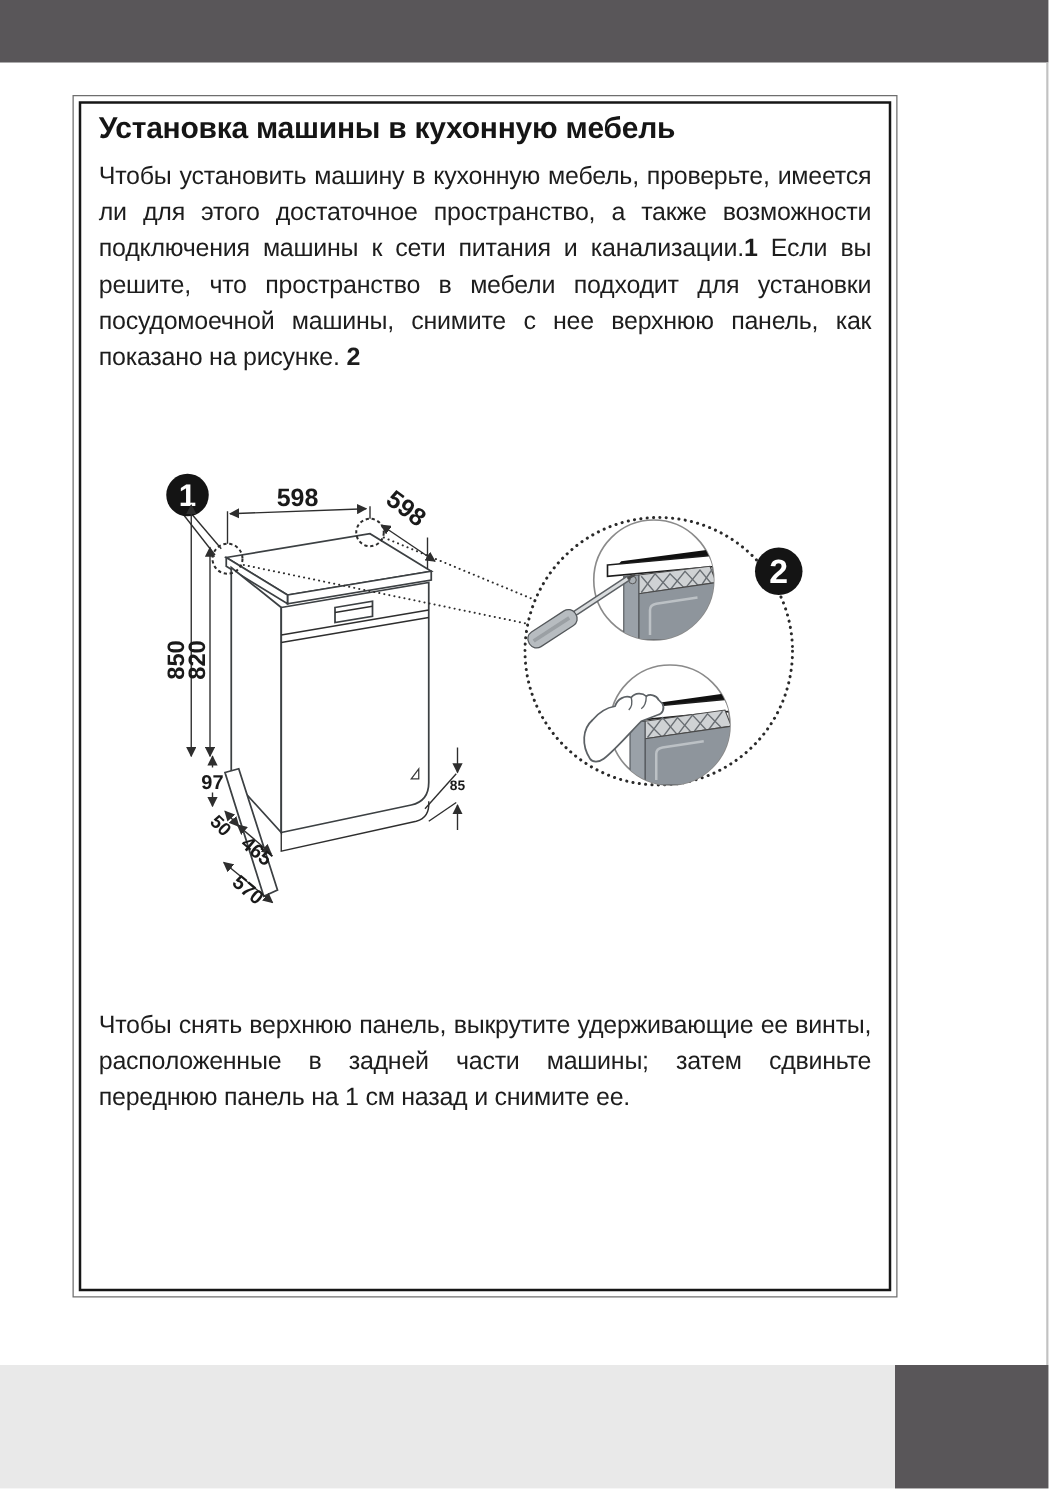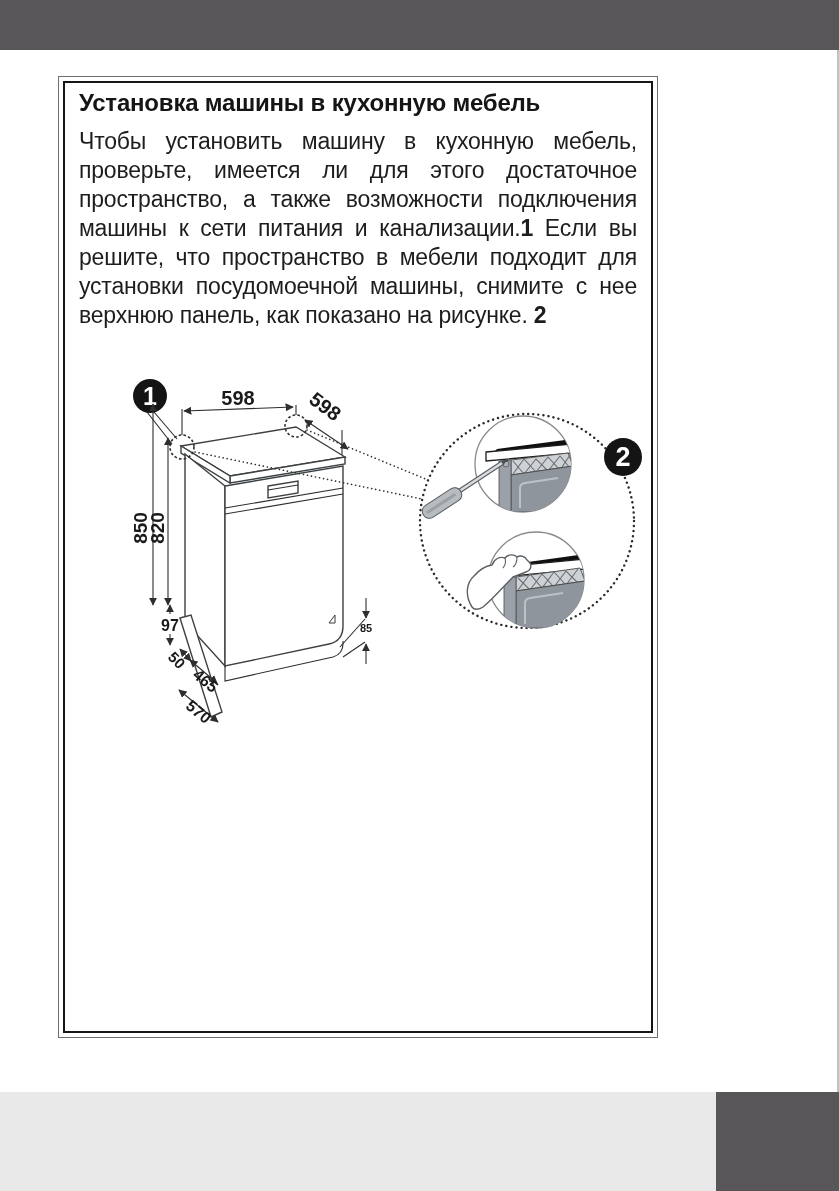--- a/index.html
+++ b/index.html
@@ -7,33 +7,33 @@
     position:relative; width:839px; height:1191px; background:#ffffff;
     overflow:hidden; font-family:"Liberation Sans", sans-serif;
   }
   .topbar { position:absolute; left:0; top:0; width:839px; height:50px; background:#595659; }
   .edge-line { position:absolute; right:0; top:50px; width:2px; height:1042px; background:#c2c2c2; }
 
   .footer-band { position:absolute; left:0; top:1092px; width:839px; height:99px; background:#e9e9e9; }
   .footer-block { position:absolute; right:0; top:0; width:123px; height:99px; background:#595659; }
 
   .box {
-    position:absolute; left:58px; top:76px; width:600px; height:962px;
+    position:absolute; left:58px; top:76px; width:660px; height:962px;
     box-sizing:border-box; border:1px solid #6e6e6e; padding:4px; background:#fff;
   }
   .box-inner {
     box-sizing:border-box; width:100%; height:100%;
     border:2px solid #161616; padding:6px 14px 0 14px;
   }
   .doc-title {
     margin:0; font-size:24px; line-height:28px; font-weight:bold; color:#151515;
     letter-spacing:-0.2px;
   }
   .para {
-    margin:10px 0 0 0; font-size:23px; line-height:29px; color:#1d1d1d;
+    margin:10px 0 0 0; font-size:20px; line-height:29px; color:#1d1d1d;
     text-align:justify; letter-spacing:-0.2px;
   }
   .para b { font-weight:bold; }
   .fig-spacer { height:491px; }
   .para-final { margin-top:14px; }
 
   .diagram-svg { position:absolute; left:100px; top:360px; }
 
   text.dim { font-family:"Liberation Sans", sans-serif; font-weight:bold; fill:#1a1a1a; }
   text.callout { font-family:"Liberation Sans", sans-serif; font-weight:bold; fill:#ffffff; }
@@ -48,20 +48,21 @@
   <div class="topbar"></div>
   <div class="edge-line"></div>
 
   <div class="box">
     <div class="box-inner">
       <h1 class="doc-title">Установка машины в кухонную мебель</h1>
       <p class="para"><span>Чтобы установить машину в кухонную мебель, проверьте, имеется ли для этого достаточное пространство, а также возможности подключения машины к сети питания и канализации.</span><b>1</b><span> Если вы решите, что пространство в мебели подходит для установки посудомоечной машины, снимите с нее верхнюю панель, как показано на рисунке. </span><b>2</b></p>
 
       <div class="fig-spacer"></div>
 
+      <p class="para para-final">Чтобы снять верхнюю панель, выкрутите удерживающие ее винты, расположенные в задней части машины; затем сдвиньте переднюю панель на 1 см назад и снимите ее.</p>
     </div>
   </div>
 
   <svg class="diagram-svg" width="620" height="410" viewBox="0 0 620 410">
     <defs>
       <marker id="arr" viewBox="0 0 10 10" refX="9" refY="5" markerWidth="7.5" markerHeight="7.5" orient="auto-start-reverse">
         <path d="M0,0 L10,5 L0,10 Z" fill="#2e2e2e"></path>
       </marker>
       <clipPath id="clipTop">
           <circle cx="423" cy="104" r="48"></circle>

